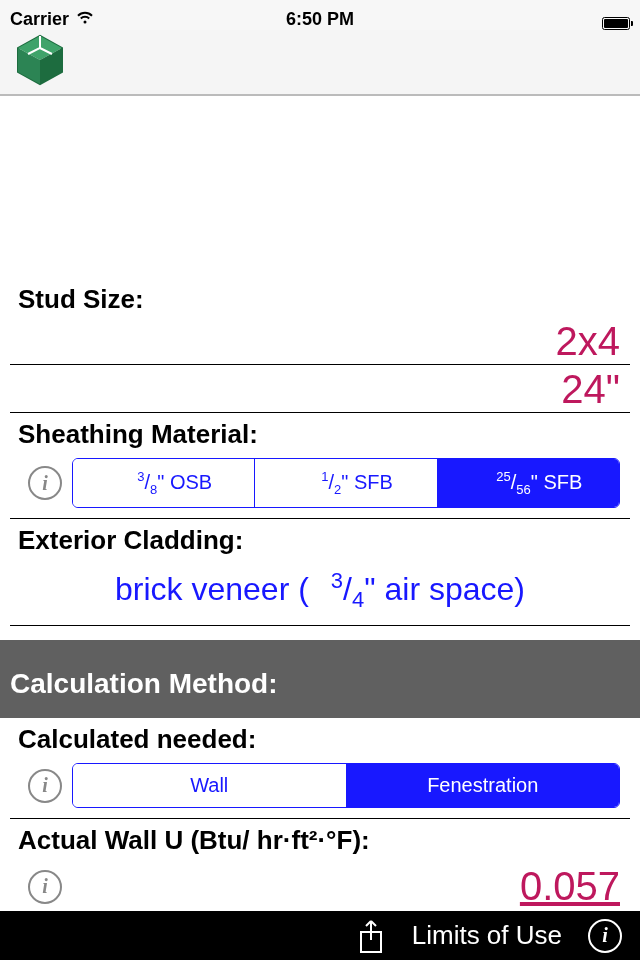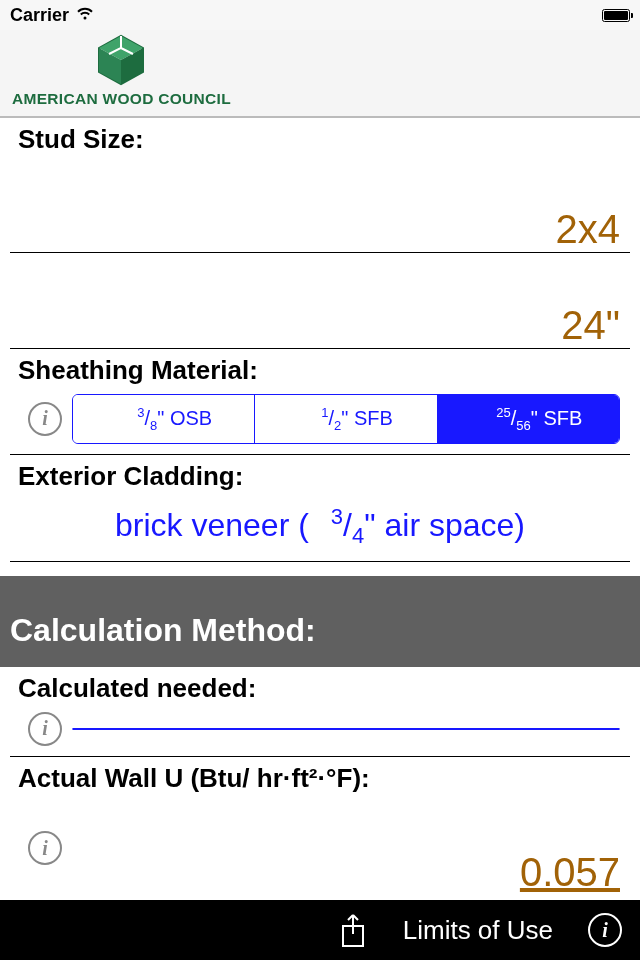--- a/index.html
+++ b/index.html
@@ -1,60 +1,60 @@
 <!DOCTYPE html>
 <html><head>
   <meta charset="utf-8">
   <style>
     * { margin: 0; padding: 0; box-sizing: border-box; font-family: -apple-system, BlinkMacSystemFont, "Helvetica Neue", Arial, sans-serif; }
     body { width: 640px; height: 960px; background: #fff; display: flex; flex-direction: column; overflow: hidden; }
     
-    .status-bar { height: 30px; display: flex; align-items: center; justify-content: space-between; padding: 0 10px; font-size: 18px; font-weight: 600; background: #f7f7f7; }
+    .status-bar { height: 30px; display: flex; align-items: flex-end; justify-content: space-between; padding: 0 10px; font-size: 18px; font-weight: 600; background: #f7f7f7; }
     .status-left, .status-right { display: flex; align-items: center; gap: 6px; }
     .status-left { width: 150px; }
     .status-center { text-align: center; margin-top: 48px; }
     .status-right { width: 150px; justify-content: flex-end; }
     .wifi-icon { display: inline-block; }
     .battery-icon { display: inline-block; width: 28px; height: 13px; border: 1.5px solid #000; border-radius: 2.5px; position: relative; }
     .battery-icon::after { content: ""; position: absolute; right: -4px; top: 3px; width: 2px; height: 5px; background: #000; border-radius: 0 1px 1px 0; }
     .battery-fill { position: absolute; left: 1px; top: 1px; right: 1px; bottom: 1px; background: #000; border-radius: 1px; }
     
     .header { background: #f5f5f5; border-bottom: 2px solid #bbb; padding: 4px 12px 8px 12px; display: flex; align-items: center; gap: 14px; }
     .logo-block { display: flex; flex-direction: column; align-items: center; flex-shrink: 0; }
     .logo-cube { width: 56px; height: 52px; }
     .logo-text { color: #1d6c3f; font-size: 15.5px; font-weight: 600; letter-spacing: 0.3px; margin-top: 4px; white-space: nowrap; }
     .header-title { color: #1d6c3f; font-size: 42px; font-weight: 700; line-height: 1.05; letter-spacing: 0.4px; }
     
-    .content { flex: 1; overflow: hidden; display: flex; flex-direction: column; }
+    .content { flex: 1; overflow: hidden; display: flex; flex-direction: column; justify-content: flex-end; }
     
     .section-label { font-size: 26px; font-weight: 700; color: #000; padding: 6px 18px 2px 18px; }
     
     .value-row { display: flex; justify-content: flex-end; padding: 2px 10px 0 18px; border-bottom: 1.5px solid #000; margin: 0 10px; }
-    .value-text { color: #a16207; font-size: 40px; font-weight: 400; text-align: right; margin-top: 48px; }
+    .value-text { color: #be185d; font-size: 40px; font-weight: 400; text-align: right; }
     
     .row-with-info { display: flex; align-items: center; gap: 10px; padding: 6px 10px 10px 18px; border-bottom: 1.5px solid #000; margin: 0 10px; }
     
     .info-btn { width: 34px; height: 34px; border-radius: 50%; border: 2.5px solid #888; display: flex; align-items: center; justify-content: center; color: #888; font-size: 20px; font-style: italic; font-family: Georgia, serif; font-weight: 700; flex-shrink: 0; background: transparent; cursor: pointer; }
     
     .segmented { display: flex; flex: 1; border: 1.5px solid #1818ff; border-radius: 6px; overflow: hidden; }
     .segmented .seg { flex: 1; text-align: center; padding: 10px 4px; font-size: 20px; color: #1818ff; background: #fff; cursor: pointer; border-right: 1.5px solid #1818ff; }
     .segmented .seg:last-child { border-right: none; }
     .segmented .seg.selected { background: #1818ff; color: #fff; }
     .seg sup { font-size: 13px; vertical-align: super; }
     .seg sub { font-size: 13px; vertical-align: sub; }
     
     .value-center { text-align: center; color: #1818ff; font-size: 32px; padding: 10px 10px 12px 10px; border-bottom: 1.5px solid #000; margin: 0 10px; }
     .value-center sup { font-size: 22px; }
     .value-center sub { font-size: 22px; }
     
-    .dark-header { background: #606060; color: #fff; font-size: 32px; font-weight: 600; padding: 36px 10px 18px 10px; margin-top: 14px; }
+    .dark-header { background: #606060; color: #fff; font-size: 28px; font-weight: 600; padding: 28px 10px 18px 10px; margin-top: 14px; }
     
     .value-row.with-info { display: flex; align-items: center; gap: 18px; padding: 6px 10px 2px 18px; }
     
-    .bottom-bar { background: #000; height: 60px; display: flex; align-items: center; justify-content: flex-end; gap: 35px; padding: 0 18px; }
+    .bottom-bar { background: #000; height: 49px; display: flex; align-items: center; justify-content: flex-end; gap: 26px; padding: 0 18px; }
     .bottom-bar .share-icon { color: #fff; width: 30px; height: 36px; }
     .bottom-bar .limits-text { color: #fff; font-size: 26px; font-weight: 500; }
     .bottom-bar .info-btn { border-color: #fff; color: #fff; }
     
     .fraction { display: inline-block; vertical-align: baseline; margin-left: 22px; }
   </style>
 </head>
 <body>
 
 <div class="status-bar">
@@ -76,21 +76,20 @@
 
 <div class="header">
   <div class="logo-block">
     <svg class="logo-cube" viewBox="0 0 56 52">
       <path d="M28 2 L50 14 L50 38 L28 50 L6 38 L6 14 Z" fill="none" stroke="#1d6c3f" stroke-width="2"></path>
       <path d="M28 2 L50 14 L28 26 L6 14 Z" fill="#3fa36a"></path>
       <path d="M28 26 L50 14 L50 38 L28 50 Z" fill="#1d6c3f"></path>
       <path d="M6 14 L28 26 L28 50 L6 38 Z" fill="#2c8454"></path>
       <path d="M28 2 L28 14 L16 20 M28 14 L40 20" stroke="#fff" stroke-width="2" fill="none"></path>
     </svg>
-    <div class="logo-text">AMERICAN WOOD COUNCIL</div>
   </div>
 </div>
 
 <div class="content">
 
   <div class="section-label">Stud Size:</div>
   <div class="value-row">
     <span class="value-text">2x4</span>
   </div>
 
@@ -110,20 +109,22 @@
 
   <div class="section-label">Exterior Cladding:</div>
   <div class="value-center" id="cladding-val">brick veneer (<span class="fraction"><sup>3</sup>/<sub>4</sub></span>" air space)</div>
 
   <div class="dark-header">Calculation Method:</div>
 
   <div class="section-label">Calculated needed:</div>
   <div class="row-with-info">
     <button class="info-btn">i</button>
     <div class="segmented" id="calc-seg">
+        <div class="seg">Wall</div>
+        <div class="seg selected">Fenestration</div>
       </div>
   </div>
 
   <div class="section-label">Actual Wall U (Btu/ hr·ft²·°F):</div>
   <div class="value-row with-info" style="border-bottom:none;">
     <button class="info-btn">i</button>
     <span class="value-text" style="flex:1;text-decoration:underline;">0.057</span>
   </div>
 
 </div>

